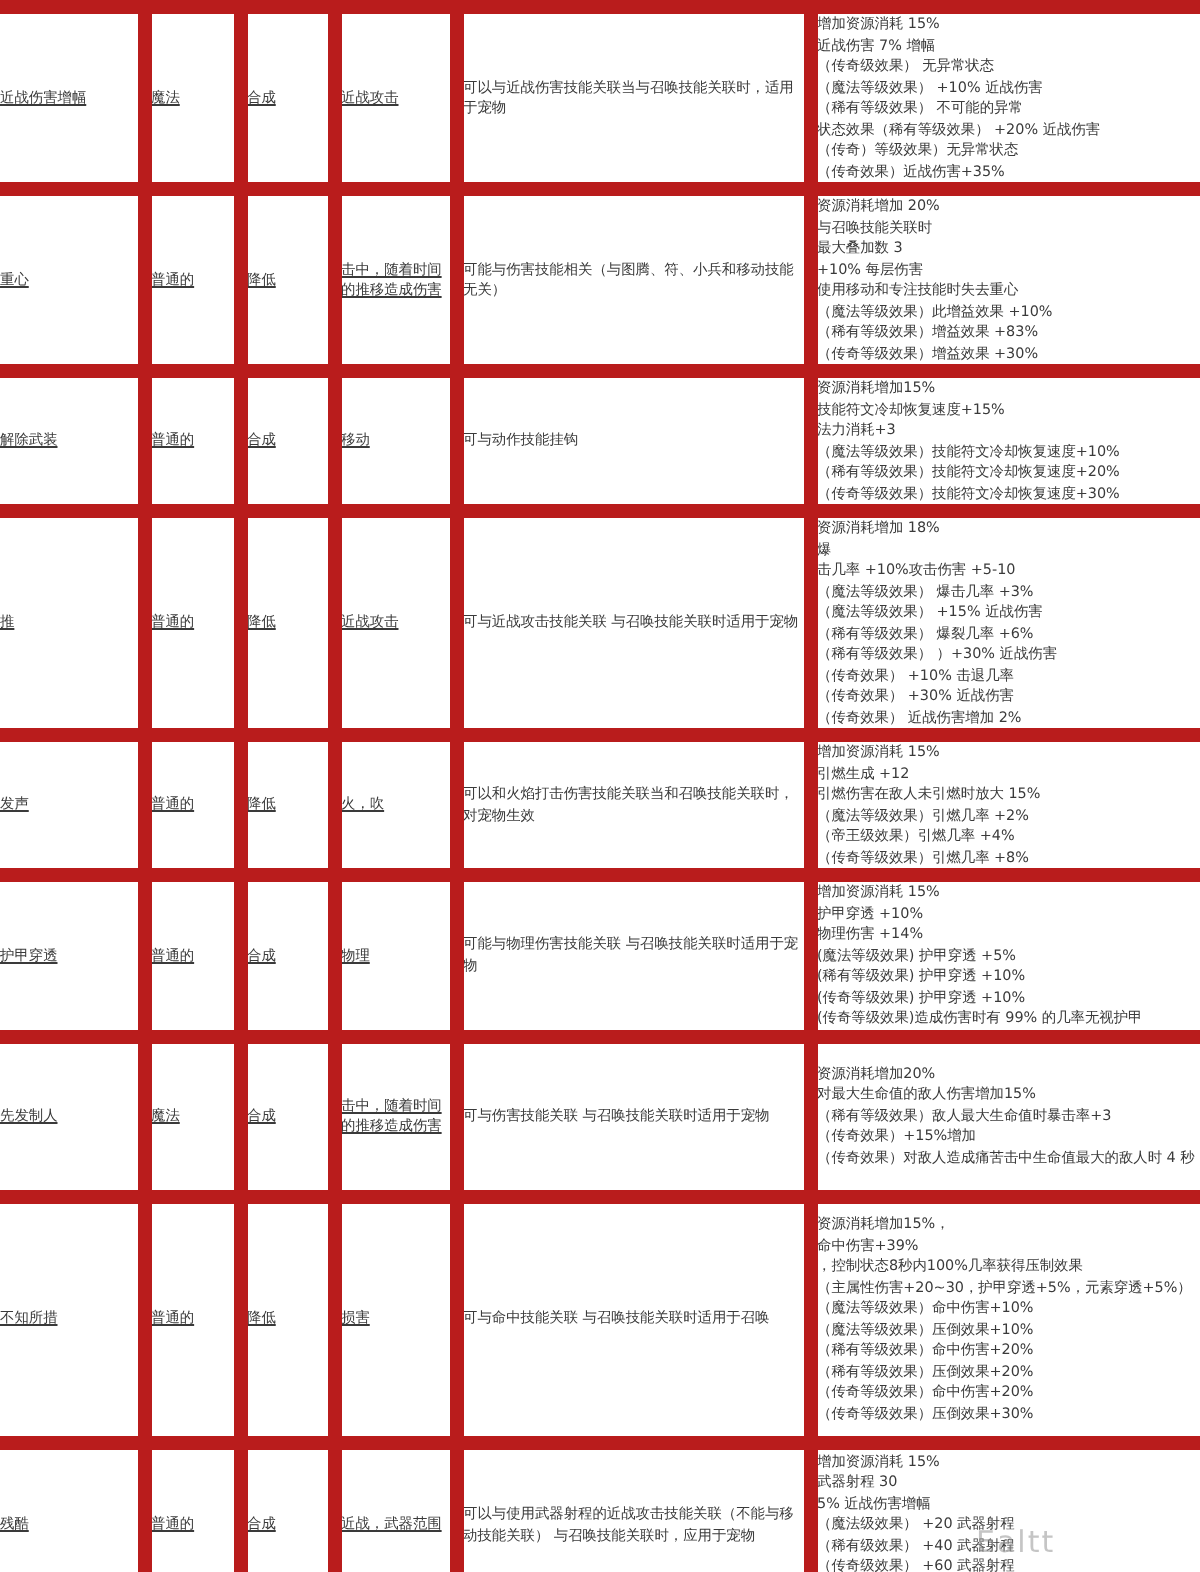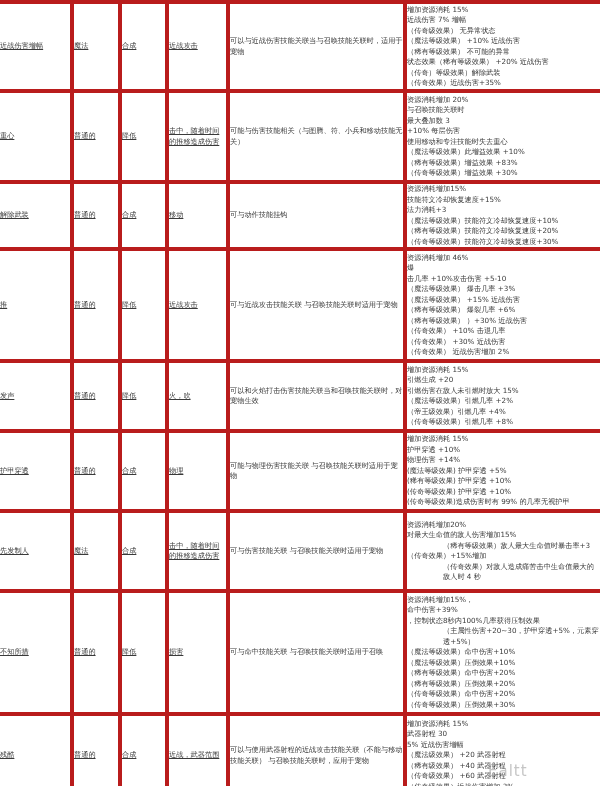--- a/index.html
+++ b/index.html
@@ -1,26 +1,26 @@
 <!DOCTYPE html>
 <html><head>
 <meta charset="utf-8">
 <style>
   html, body { margin: 0; padding: 0; background: #ffffff; }
   body { width: 600px; height: 786px; overflow: hidden; position: relative;
          font-family: "DejaVu Sans", "Liberation Sans", sans-serif; color: #3a3a3a; }
   table.grid { border-collapse: collapse; table-layout: fixed; width: 600px; position: absolute; left: 0; top: 0; }
-  table.grid td { border: 4px solid #b91c1c; font-size: 7.2px; line-height: 10.5px; padding: 0; vertical-align: middle; overflow: hidden; }
+  table.grid td { border: 7px solid #b91c1c; font-size: 7.2px; line-height: 10.5px; padding: 0; vertical-align: middle; overflow: hidden; }
   table.grid tr td:first-child { border-left: none; }
   table.grid tr td:last-child { border-right: none; }
   .c { text-align: left; padding: 0 4px; text-decoration: underline; }
   .desc { text-align: left; padding: 0 4px; margin-left: 39px; }
   .eff { text-align: left; padding: 1px 4px 1px 3px; vertical-align: top; }
   .eff div { white-space: nowrap; }
-  .eff div.wrap { white-space: normal; margin-left: 36px; }
+  .eff div.wrap { white-space: normal; }
   .watermark { position: absolute; left: 488px; top: 762px; font-size: 15px; color: rgba(150,150,150,0.55); pointer-events: none; letter-spacing: 1px; }
 </style>
 </head>
 <body>
 
 <table class="grid">
   <colgroup>
     <col style="width:72px">
       <col style="width:48px">
       <col style="width:47px">
@@ -35,21 +35,21 @@
       <td class="c">合成</td>
       <td class="c">近战攻击</td>
       <td class="desc">可以与近战伤害技能关联当与召唤技能关联时，适用于宠物</td>
       <td class="eff">
         <div>增加资源消耗 15%</div>
         <div>近战伤害 7% 增幅</div>
         <div>（传奇级效果） 无异常状态</div>
         <div>（魔法等级效果） +10% 近战伤害</div>
         <div>（稀有等级效果） 不可能的异常</div>
         <div>状态效果（稀有等级效果） +20% 近战伤害</div>
-        <div>（传奇）等级效果）解除武装</div>
+        <div>（传奇）等级效果）无异常状态</div>
         <div>（传奇效果）近战伤害+35%</div>
       </td>
     </tr>
     <tr style="height:91px">
       <td class="c">重心</td>
       <td class="c">普通的</td>
       <td class="c">降低</td>
       <td class="c">击中，随着时间的推移造成伤害</td>
       <td class="desc">可能与伤害技能相关（与图腾、符、小兵和移动技能无关）</td>
       <td class="eff">
@@ -78,41 +78,41 @@
         <div>（传奇等级效果）技能符文冷却恢复速度+30%</div>
       </td>
     </tr>
     <tr style="height:112px">
       <td class="c">推</td>
       <td class="c">普通的</td>
       <td class="c">降低</td>
       <td class="c">近战攻击</td>
       <td class="desc">可与近战攻击技能关联 与召唤技能关联时适用于宠物</td>
       <td class="eff">
-        <div>资源消耗增加 46%</div>
+        <div>资源消耗增加 18%</div>
         <div>爆</div>
         <div>击几率 +10%攻击伤害 +5-10</div>
         <div>（魔法等级效果） 爆击几率 +3%</div>
         <div>（魔法等级效果） +15% 近战伤害</div>
         <div>（稀有等级效果） 爆裂几率 +6%</div>
         <div>（稀有等级效果） ）+30% 近战伤害</div>
         <div>（传奇效果） +10% 击退几率</div>
         <div>（传奇效果） +30% 近战伤害</div>
         <div>（传奇效果） 近战伤害增加 2%</div>
       </td>
     </tr>
     <tr style="height:70px">
       <td class="c">发声</td>
       <td class="c">普通的</td>
       <td class="c">降低</td>
       <td class="c">火，吹</td>
       <td class="desc">可以和火焰打击伤害技能关联当和召唤技能关联时，对宠物生效</td>
       <td class="eff">
         <div>增加资源消耗 15%</div>
-        <div>引燃生成 +20</div>
+        <div>引燃生成 +12</div>
         <div>引燃伤害在敌人未引燃时放大 15%</div>
         <div>（魔法等级效果）引燃几率 +2%</div>
         <div>（帝王级效果）引燃几率 +4%</div>
         <div>（传奇等级效果）引燃几率 +8%</div>
       </td>
     </tr>
     <tr style="height:80px">
       <td class="c">护甲穿透</td>
       <td class="c">普通的</td>
       <td class="c">合成</td>

